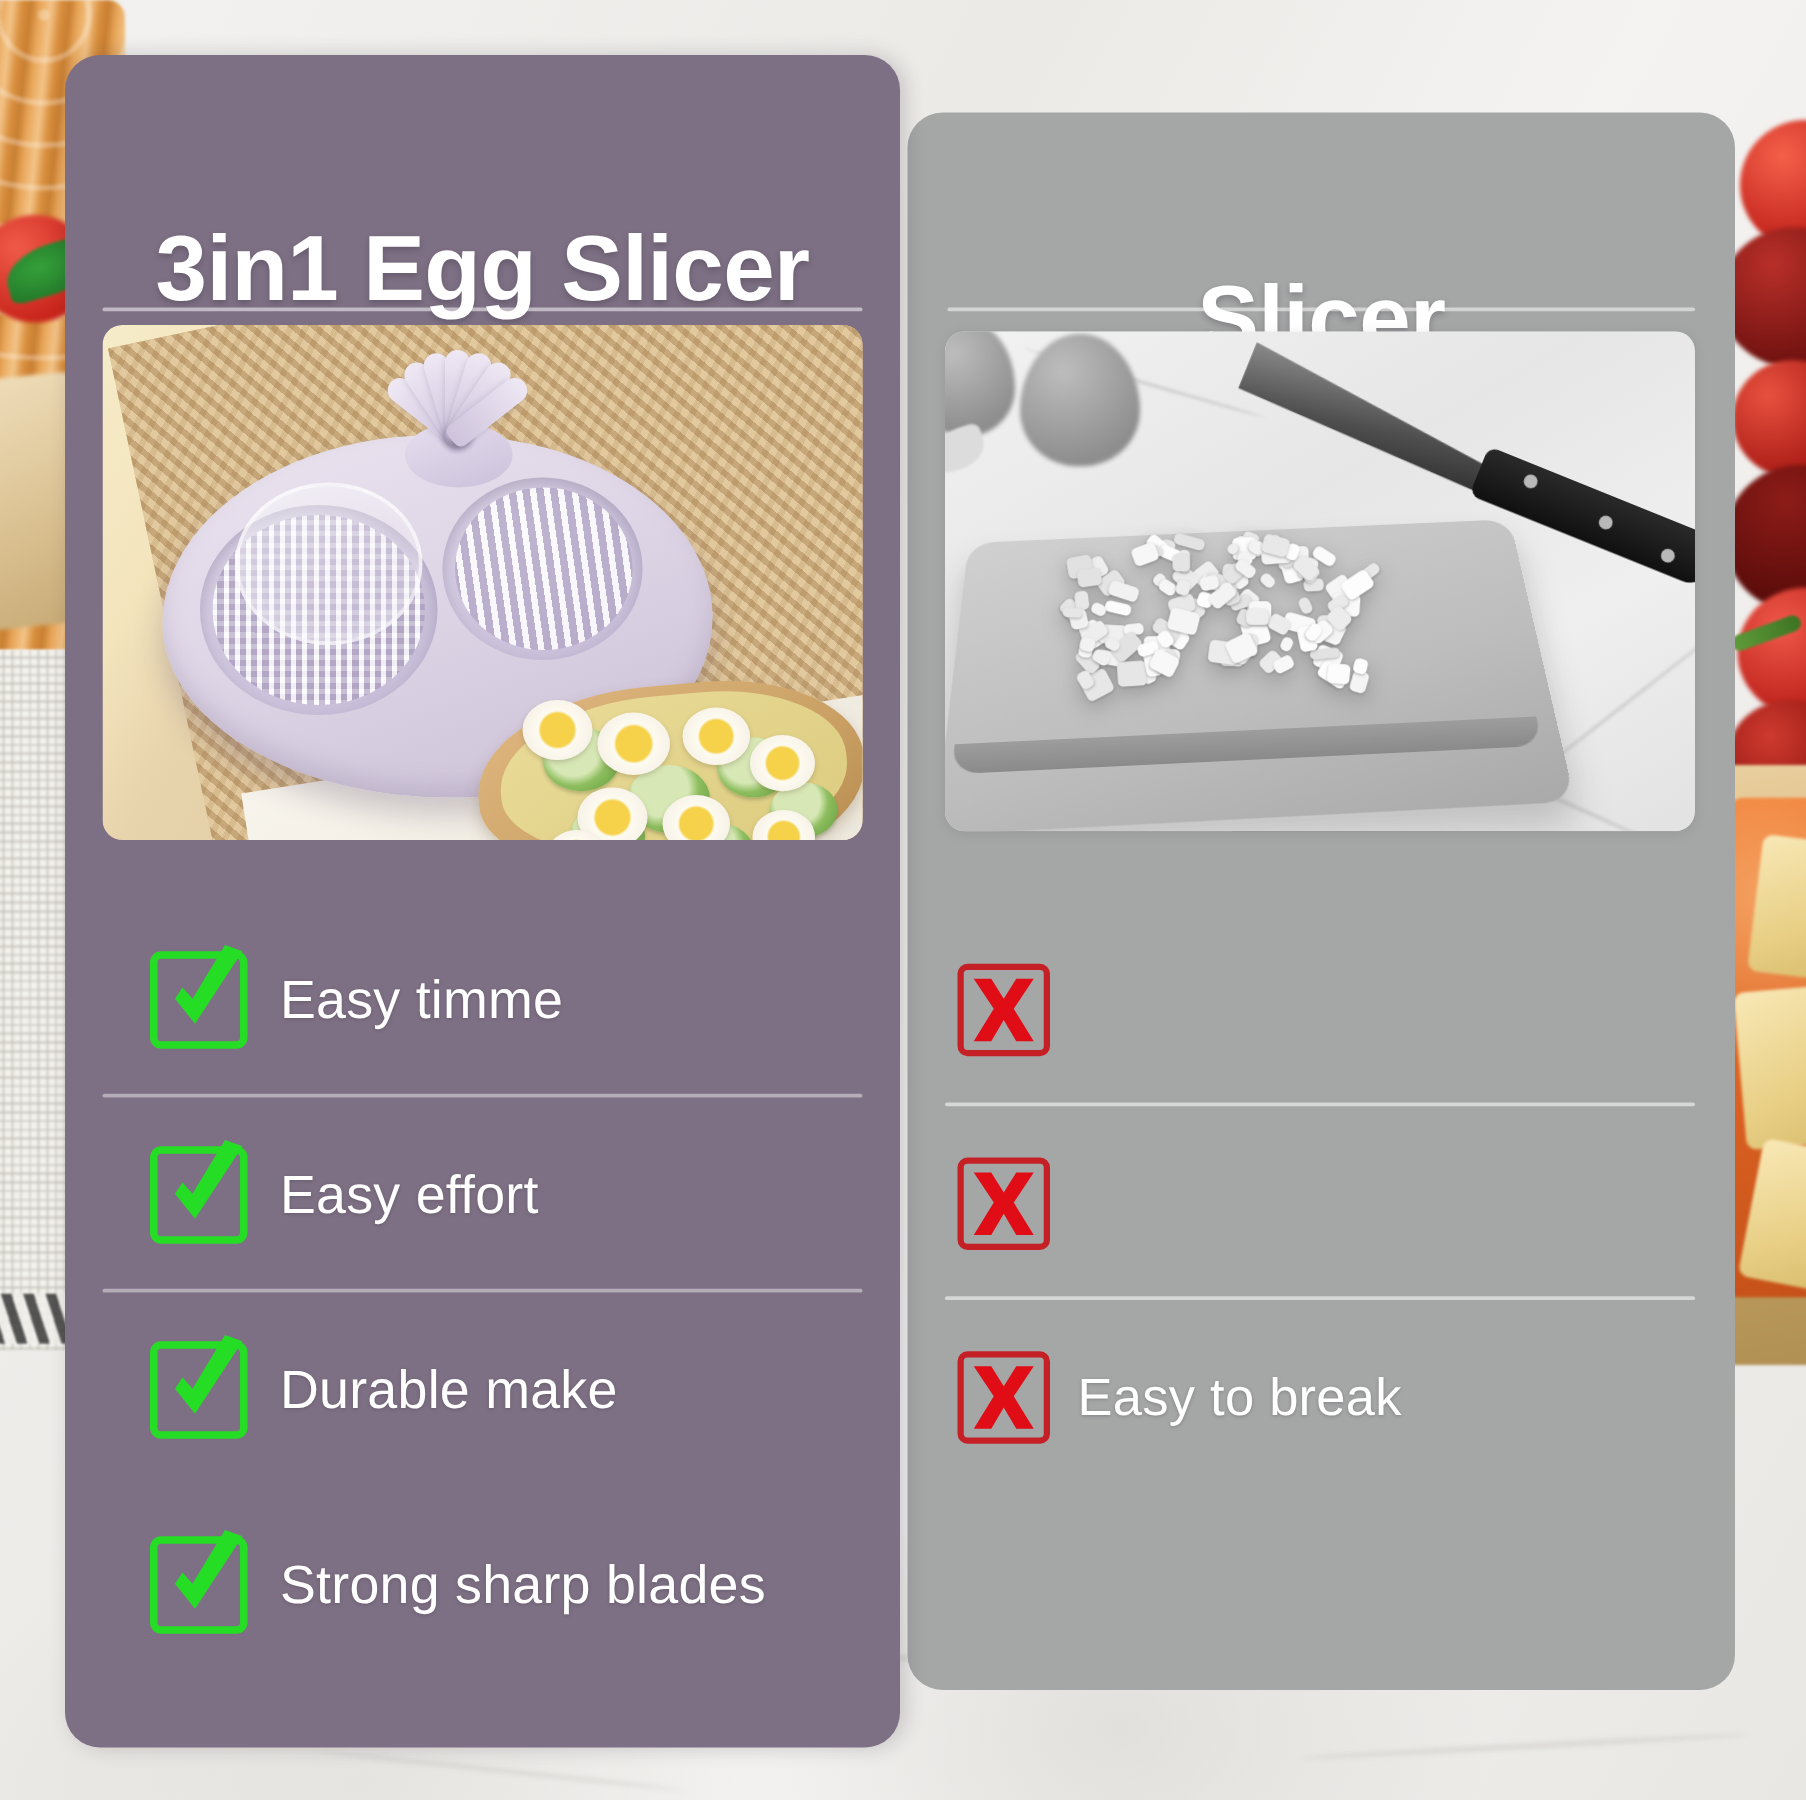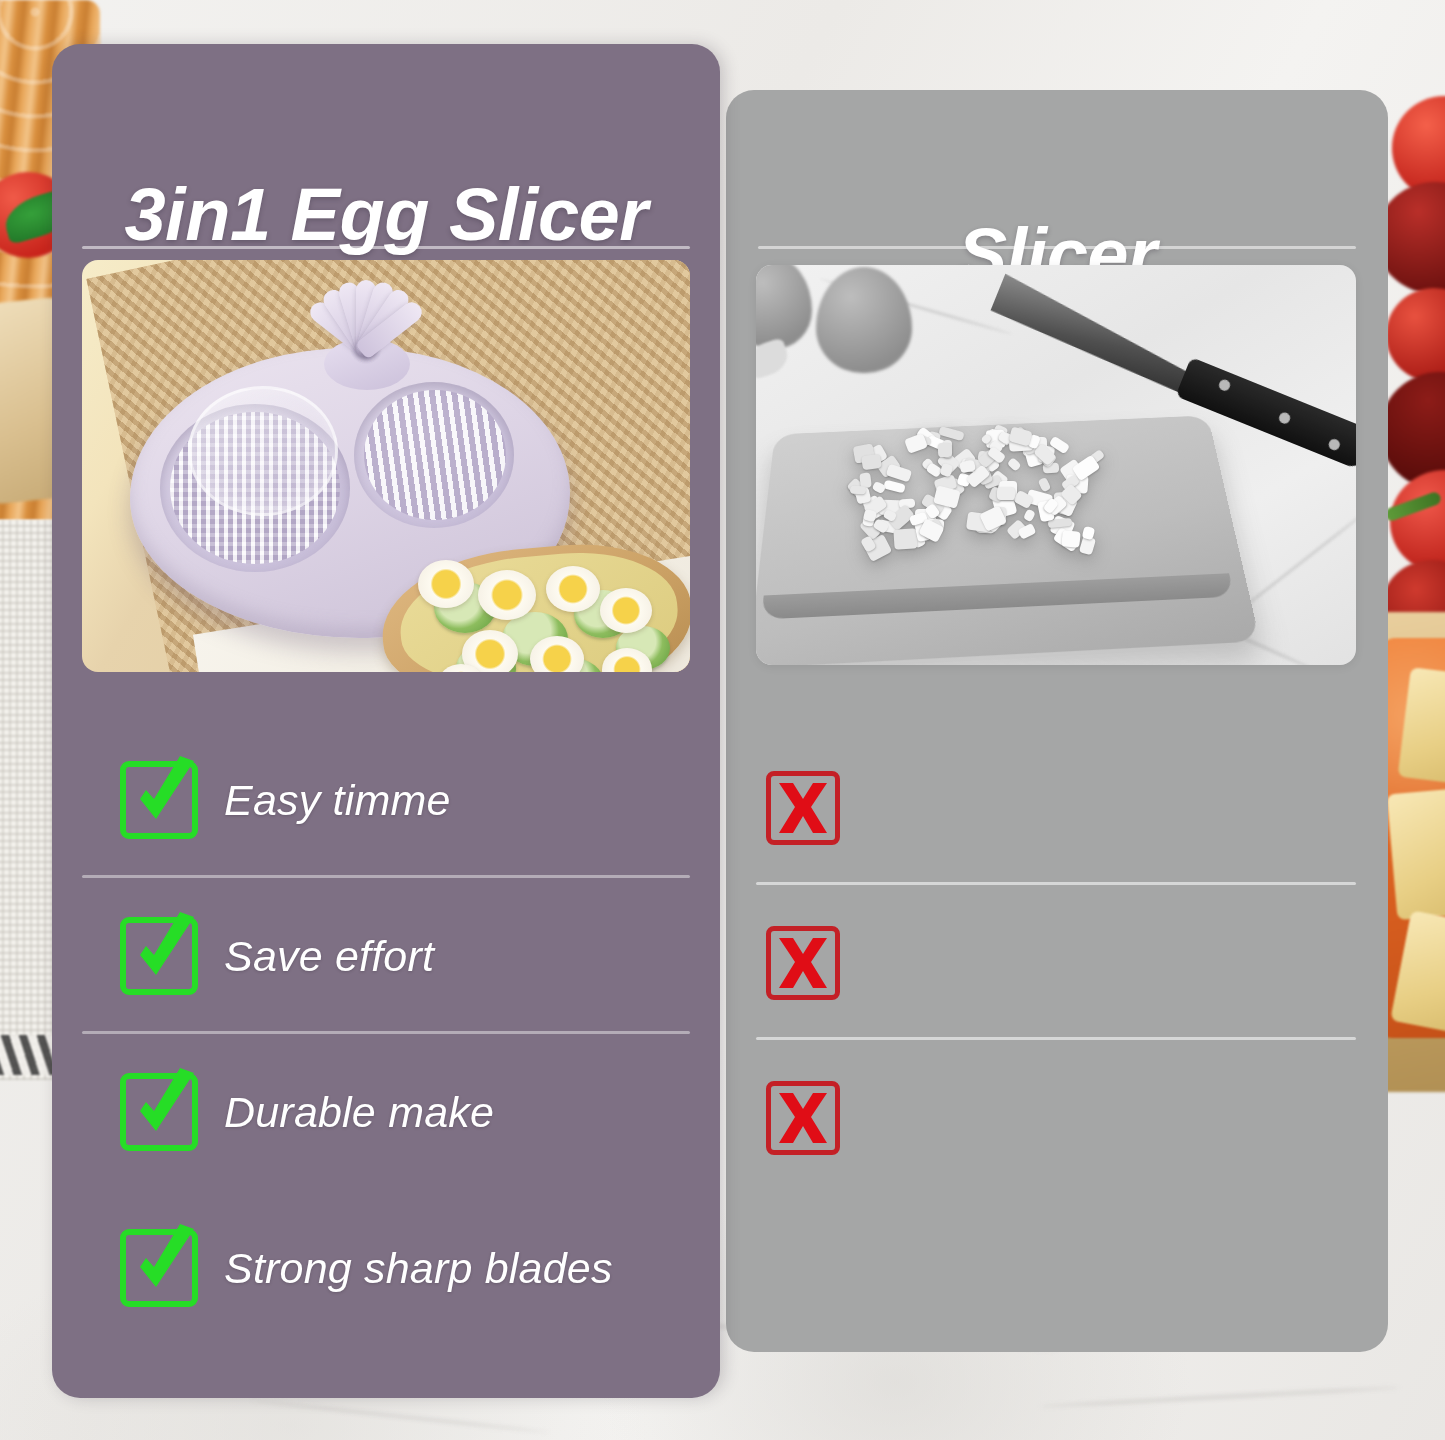--- a/index.html
+++ b/index.html
@@ -160,21 +160,20 @@
     width: 668px;
     height: 1354px;
     background: #7e7084;
     box-shadow: 4px 0 16px rgba(60,50,65,.22);
   }
 
   .panel-inner {
     position: absolute;
     left: 0; top: 0; right: 0; bottom: 0;
     padding: 0;
-    font-style: italic;
   }
 
   
   .panel-title {
     position: absolute;
     left: 0;
     width: 100%;
     text-align: center;
     color: #ffffff;
     font-weight: 700;
@@ -600,20 +599,21 @@
               </svg>
             </span>
             <div class="row-divider"></div>
           </div>
           <div class="row">
             <span class="icon-x">
               <svg viewBox="0 0 56 56" xmlns="http://www.w3.org/2000/svg">
                 <path d="M4 3 H18 L28 19 L38 3 H52 L36 27 L52 53 H38 L28 36 L18 53 H4 L20 27 Z" fill="#e00d16"></path>
               </svg>
             </span>
+            <span class="row-label">Easy to break</span>
           </div>
         </div>
 
     </div>
   </div>
 
   <div class="panel" id="panel-left">
     <div class="panel-inner">
 
       <div class="panel-title" id="title-left">3in1 Egg Slicer</div>
@@ -671,21 +671,21 @@
             </span>
             <span class="row-label">Easy timme</span>
             <div class="row-divider"></div>
           </div>
           <div class="row">
             <span class="icon-check">
               <svg viewBox="0 0 94 94" xmlns="http://www.w3.org/2000/svg">
                 <path d="M22 50 L38 70 L76 12 L62 7 L36 50 L28 41 Z" fill="#26dd26"></path>
               </svg>
             </span>
-            <span class="row-label">Save effort</span>
+            <span class="row-label">Easy effort</span>
             <div class="row-divider"></div>
           </div>
           <div class="row">
             <span class="icon-check">
               <svg viewBox="0 0 94 94" xmlns="http://www.w3.org/2000/svg">
                 <path d="M22 50 L38 70 L76 12 L62 7 L36 50 L28 41 Z" fill="#26dd26"></path>
               </svg>
             </span>
             <span class="row-label">Durable make</span>
           </div>

